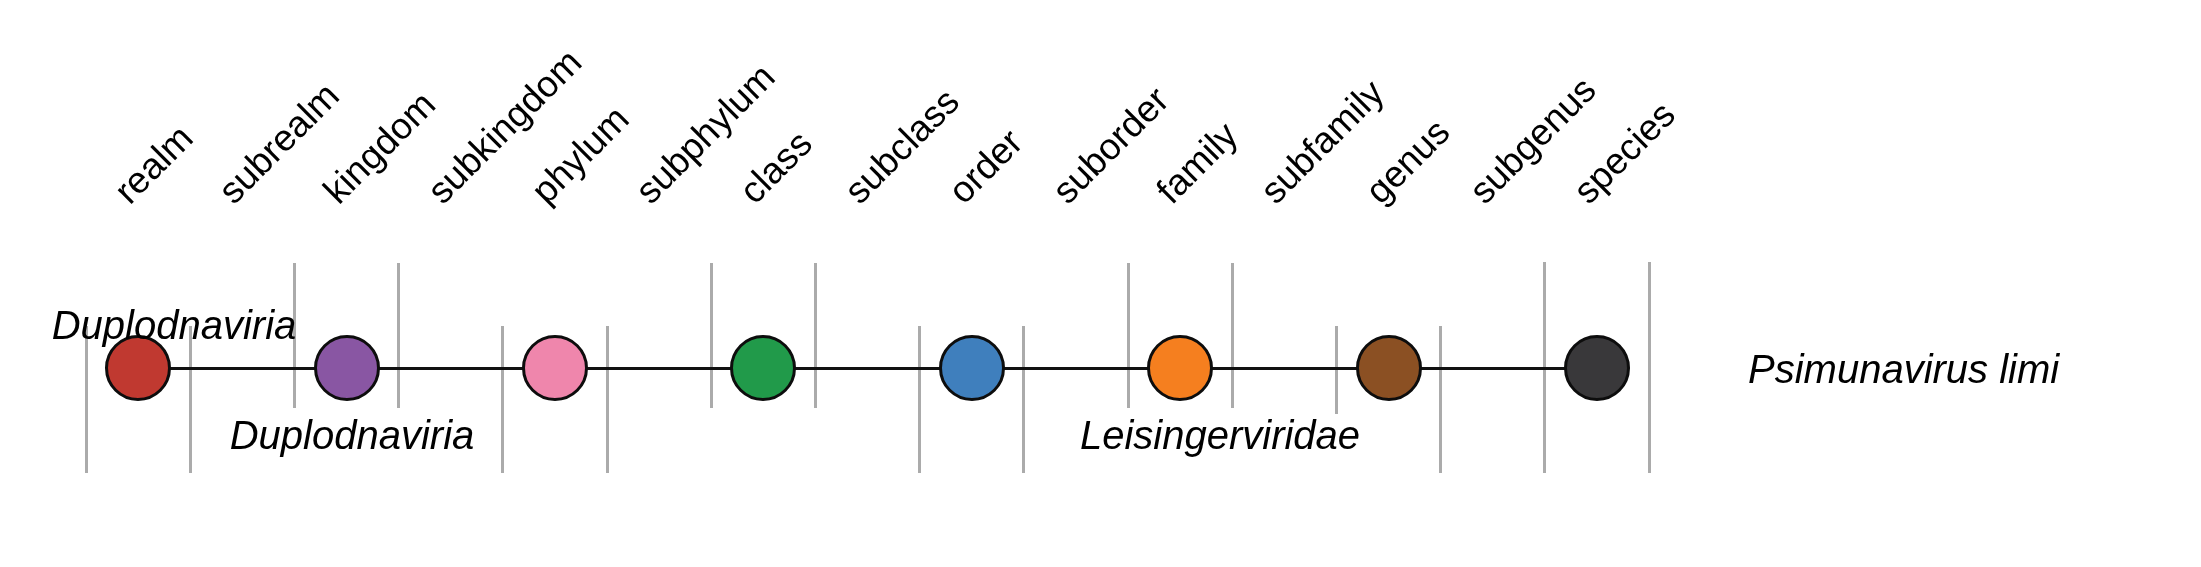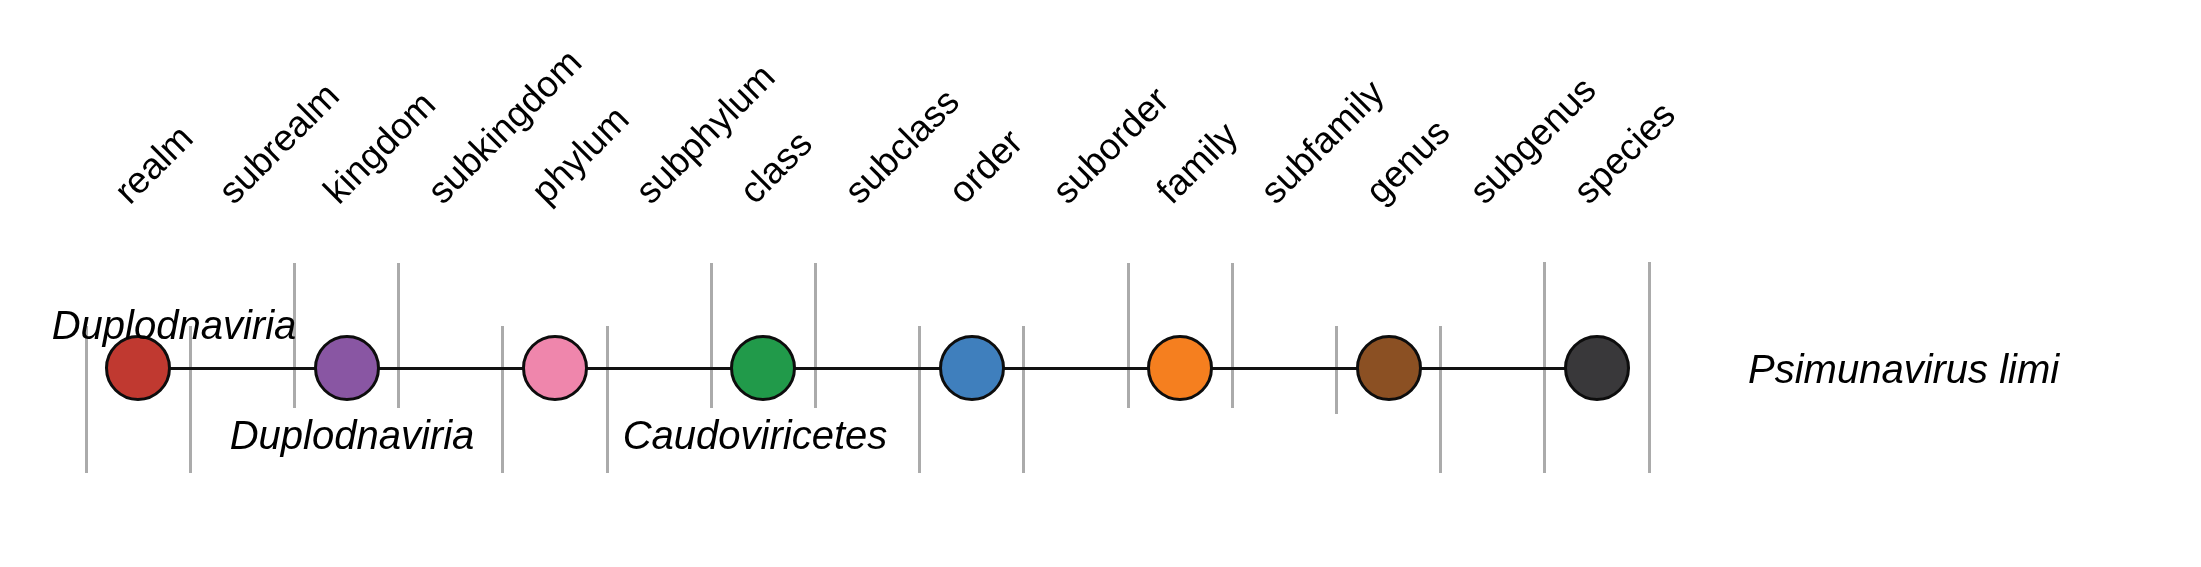--- a/index.html
+++ b/index.html
@@ -97,15 +97,15 @@
     <div class="node" style="left: 138.1px; top: 368px; background: rgb(192, 57, 48);"></div>
     <div class="node" style="left: 346.5px; top: 368px; background: rgb(137, 86, 163);"></div>
     <div class="node" style="left: 554.9px; top: 368px; background: rgb(239, 134, 172);"></div>
     <div class="node" style="left: 763.3px; top: 368px; background: rgb(33, 154, 74);"></div>
     <div class="node" style="left: 971.7px; top: 368px; background: rgb(63, 127, 189);"></div>
     <div class="node" style="left: 1180.1px; top: 368px; background: rgb(245, 127, 31);"></div>
     <div class="node" style="left: 1388.5px; top: 368px; background: rgb(139, 80, 35);"></div>
     <div class="node" style="left: 1596.9px; top: 368px; background: rgb(57, 56, 58);"></div>
     <div class="taxon above" style="left: 174px;">Duplodnaviria</div>
     <div class="taxon below" style="left: 352px;">Duplodnaviria</div>
-    <div class="taxon below" style="left: 755px;">Caudoviricetes</div>
+    <div class="taxon below" style="left: 1220px;">Leisingerviridae</div>
     <div class="taxon species-side" style="left: 1748px;">Psimunavirus limi</div>
   </div>
 
 </body></html>

